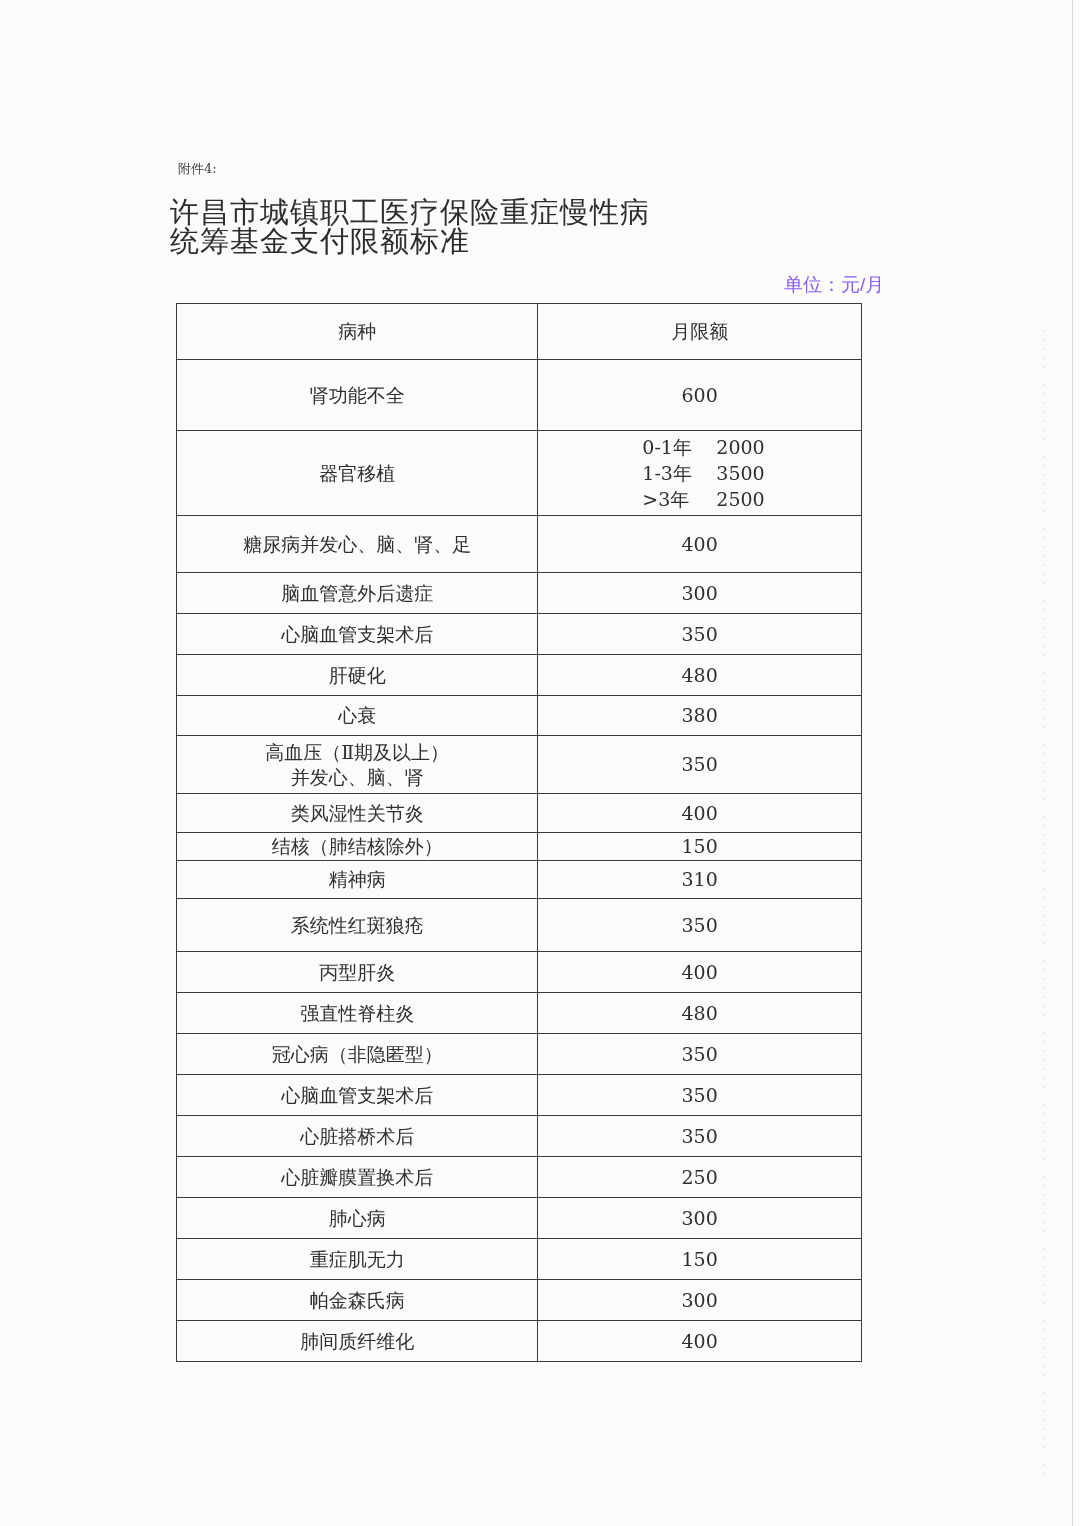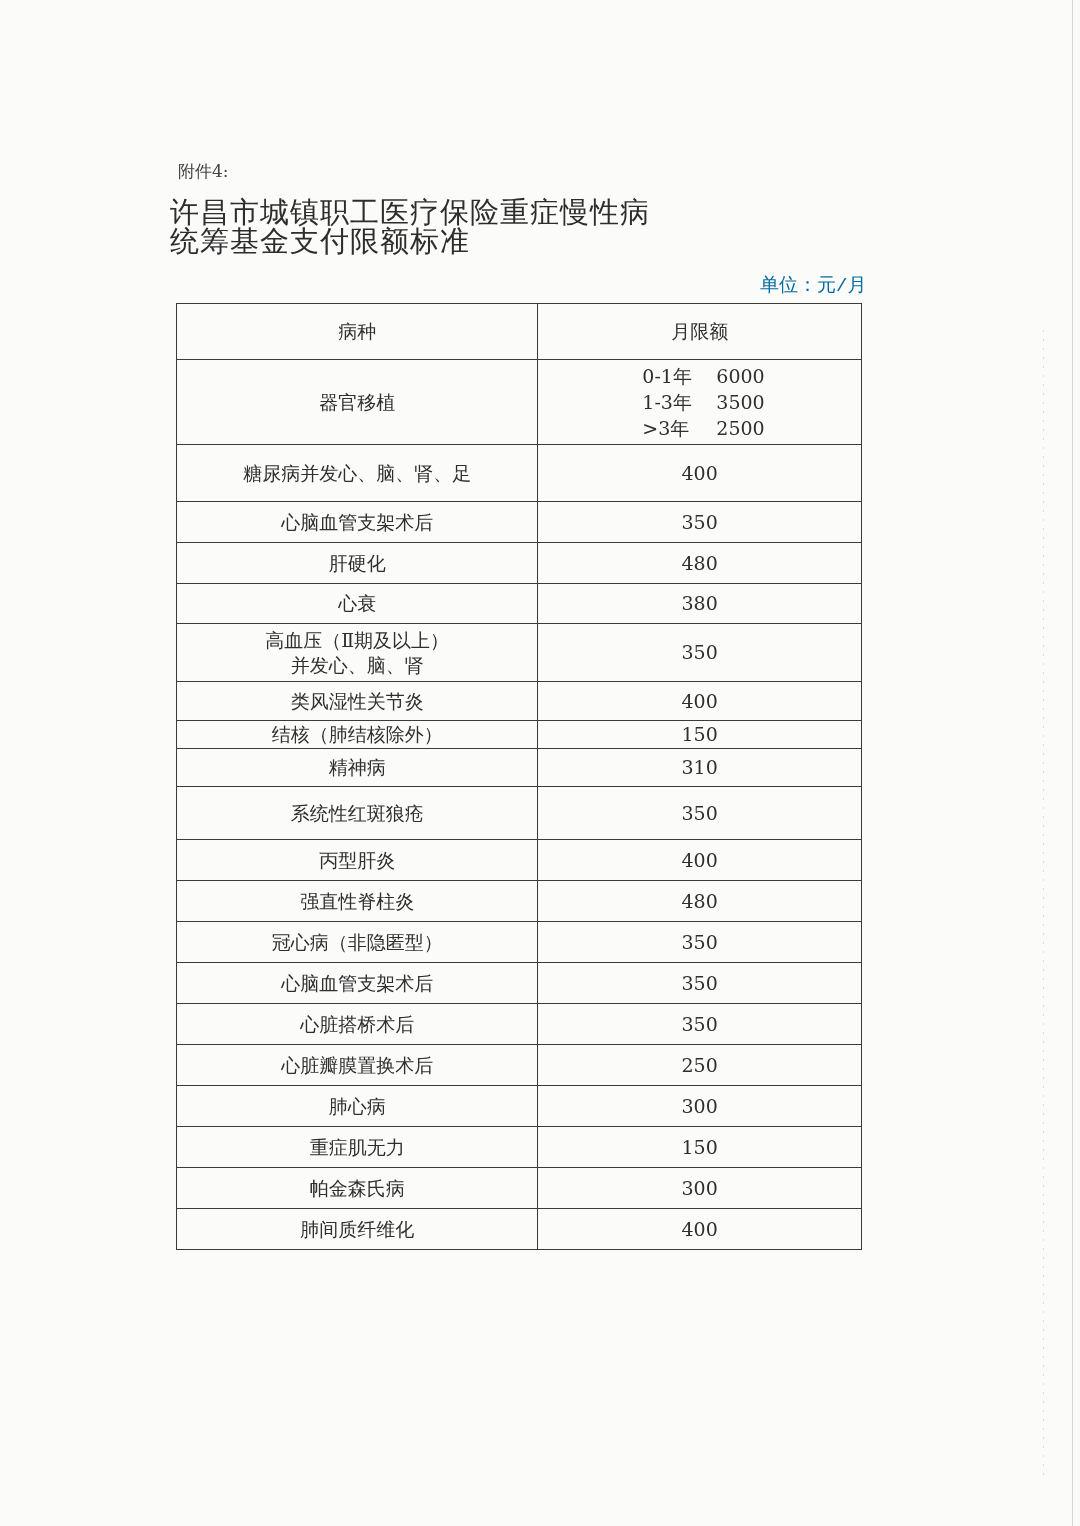--- a/index.html
+++ b/index.html
@@ -3,26 +3,26 @@
 <meta charset="utf-8">
 <style>
   html, body { margin: 0; padding: 0; }
   body {
     width: 1080px; height: 1526px; background: #fbfbfa; position: relative; overflow: hidden;
     font-family: "DejaVu Sans", "Liberation Sans", sans-serif; color: #2b2b2b;
   }
   .edge-line { position: absolute; left: 1072px; top: 0; width: 1px; height: 1526px; background: #d6d6d6; }
   .edge-dots { position: absolute; left: 1043px; top: 330px; width: 1px; height: 1150px;
     background: repeating-linear-gradient(to bottom, #cfcfcf 0 2px, transparent 2px 9px); opacity: .7; }
-  .attach { position: absolute; left: 178px; top: 160px; font-size: 17px; color: #444; font-family: "DejaVu Serif", serif; }
+  .attach { position: absolute; left: 178px; top: 160px; font-size: 13px; color: #444; font-family: "DejaVu Serif", serif; }
   .title { position: absolute; left: 170px; width: 720px; text-align: left; font-size: 29px; color: #2d2d2d;
     font-family: "DejaVu Sans", sans-serif; letter-spacing: 1px; }
   .t1 { top: 193px; }
   .t2 { top: 222px; }
-  .unit { position: absolute; left: 760px; top: 272px; font-size: 19px; color: #0369a1; font-family: Liberation Mono, monospace; }
+  .unit { position: absolute; left: 784px; top: 272px; font-size: 19px; color: #8b5cf6; font-family: Liberation Sans, sans-serif; }
   table {
     position: absolute; left: 176px; top: 303px; width: 686px; border-collapse: collapse;
     font-family: "DejaVu Serif", serif; font-size: 19px; color: #2f2f2f;
   }
   td { border: 1.6px solid #3a3a3a; text-align: center; vertical-align: middle; padding: 0; line-height: 1.3; }
   td.c1 { width: 361px; margin-left: 40px; }
   td.c2 { width: 323px; }
   .multi span { display: block; text-align: left; padding-left: 104px; line-height: 26px; }
   .multi b { font-weight: normal; display: inline-block; width: 74px; }
 </style>
@@ -36,31 +36,39 @@
 <div class="title t1">许昌市城镇职工医疗保险重症慢性病</div>
 <div class="title t2">统筹基金支付限额标准</div>
 <div class="unit">单位：元/月</div>
 
 <table>
   <tbody>
       <tr style="height:56px">
     <td class="c1">病种</td>
     <td class="c2">月限额</td>
   </tr>
+  <tr style="height:71px">
+    <td>肾功能不全</td>
+    <td>600</td>
+  </tr>
   <tr style="height:85px">
     <td>器官移植</td>
     <td class="multi">
-      <span><b>0-1年</b><i style="font-style:normal">6000</i></span>
+      <span><b>0-1年</b><i style="font-style:normal">2000</i></span>
       <span><b>1-3年</b><i style="font-style:normal">3500</i></span>
       <span><b>&gt;3年</b><i style="font-style:normal">2500</i></span>
     </td>
   </tr>
   <tr style="height:57px">
     <td>糖尿病并发心、脑、肾、足</td>
     <td>400</td>
+  </tr>
+  <tr style="height:41px">
+    <td>脑血管意外后遗症</td>
+    <td>300</td>
   </tr>
   <tr style="height:41px">
     <td>心脑血管支架术后</td>
     <td>350</td>
   </tr>
   <tr style="height:41px">
     <td>肝硬化</td>
     <td>480</td>
   </tr>
   <tr style="height:40px">

